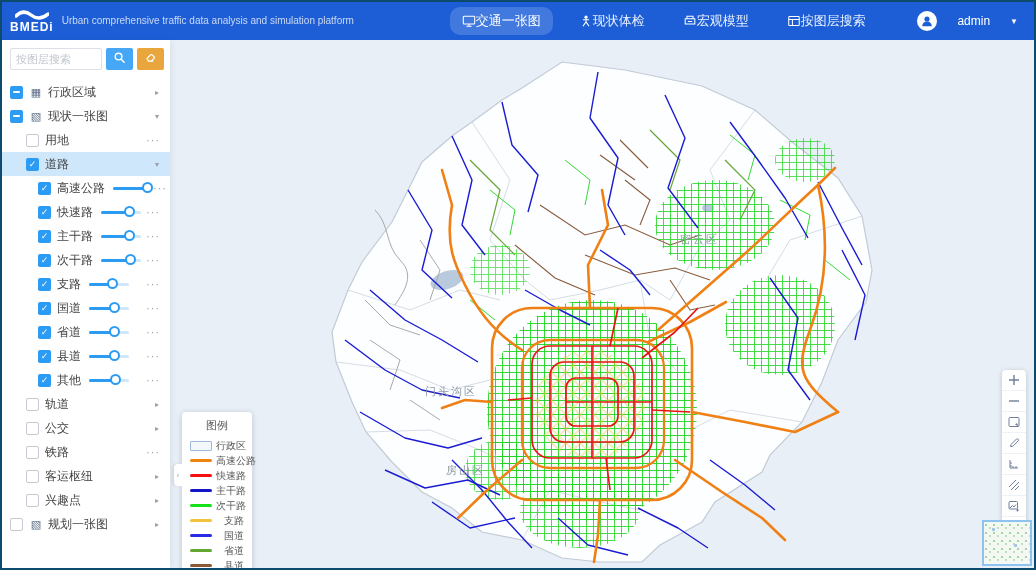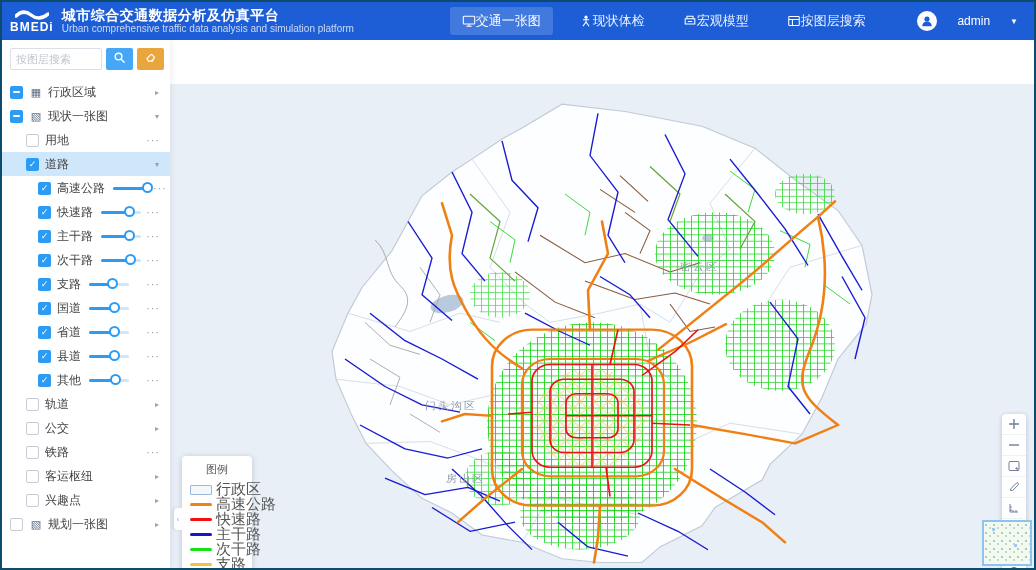--- a/index.html
+++ b/index.html
@@ -8,21 +8,21 @@
   
   .header{height:38px;background:#1d5ed6;display:flex;align-items:center;flex:0 0 38px;color:#fff;padding:0 10px 0 8px;}
   .logo{display:flex;align-items:center;gap:8px;min-width:300px;}
   .logo-mark{display:flex;flex-direction:column;align-items:center;line-height:1;}
   .logo-mark svg{display:block;}
   .logo-text{font-size:12px;font-weight:bold;letter-spacing:1px;margin-top:1px;}
   .title-block{display:flex;flex-direction:column;line-height:1.15;}
   .title-cn{font-size:14px;font-weight:bold;letter-spacing:0.5px;}
   .title-en{font-size:10px;color:rgba(255,255,255,0.75);}
   .main-nav{display:flex;align-items:center;gap:14px;margin-left:96px;flex:1;}
-  .nav-item{display:flex;align-items:center;gap:0;font-size:13px;padding:5px 12px;border-radius:3px;cursor:pointer;white-space:nowrap;color:#eaf1ff;}
+  .nav-item{display:flex;align-items:center;gap:0;font-size:13px;padding:5px 12px;border-radius:10px;cursor:pointer;white-space:nowrap;color:#eaf1ff;}
   .nav-item.active{background:#4279de;color:#fff;}
   .nav-ic{display:flex;align-items:center;color:#fff;}
   .user-box{display:flex;align-items:center;gap:20px;font-size:12px;margin-right:6px;}
   .avatar{width:20px;height:20px;border-radius:50%;background:#fff;display:flex;align-items:center;justify-content:center;}
   .caret-down{font-size:8px;}
   
   .body{flex:1;display:flex;min-height:0;}
   .sidebar{width:168px;background:#fff;flex:0 0 168px;display:flex;flex-direction:column;z-index:5;box-shadow:2px 0 6px rgba(0,0,0,0.06);}
   .search-row{display:flex;align-items:center;gap:4px;padding:8px 6px 8px 8px;}
   .search-input{flex:1;height:22px;border:1px solid #dcdfe6;border-radius:2px;font-size:11px;padding:0 5px;color:#333;min-width:0;}
@@ -44,29 +44,29 @@
   .t-ico{width:14px;margin-right:5px;font-size:11px;color:#5f6f88;display:flex;align-items:center;justify-content:center;}
   .t-label{white-space:nowrap;}
   .t-spacer{flex:1;}
   .t-trail{margin-right:10px;color:#9aa0aa;font-size:11px;letter-spacing:1px;}
   .t-arrow{font-size:8px;color:#9aa0aa;}
   .slider{position:relative;width:40px;height:12px;margin-left:8px;flex:0 0 40px;}
   .sl-track{position:absolute;left:0;right:0;top:5px;height:3px;background:#cfe6fb;border-radius:2px;}
   .sl-fill{position:absolute;left:0;top:0;bottom:0;background:#2b9bf4;border-radius:2px;}
   .sl-handle{position:absolute;top:0;width:11px;height:11px;border-radius:50%;background:#fff;border:2px solid #2b9bf4;margin-left:-6px;}
   
-  .map-area{flex:1;position:relative;background:#eab308;min-width:0;margin-top:44px;}
+  .map-area{flex:1;position:relative;background:#eab308;min-width:0;}
   .map-svg{position:absolute;inset:0;width:100%;height:100%;}
   
   .legend{position:absolute;left:12px;top:372px;width:70px;background:#fff;border-radius:4px;box-shadow:0 1px 6px rgba(0,0,0,0.18);padding:6px 8px 8px;z-index:4;}
   .legend-title{font-size:11px;color:#555;text-align:center;margin-bottom:5px;}
   .lg-row{display:flex;align-items:center;justify-content:space-between;height:15px;}
   .lg-line{width:22px;height:3px;border-radius:2px;flex:0 0 22px;}
   .lg-area{width:22px;height:10px;background:#f3f8fd;border:1px solid #9db9d9;border-radius:1px;flex:0 0 22px;}
-  .lg-label{font-size:15px;color:#555;white-space:nowrap;text-align:right;flex:1;margin-left:4px;}
+  .lg-label{font-size:10px;color:#555;white-space:nowrap;text-align:right;flex:1;margin-left:4px;}
   .legend-tab{position:absolute;left:-8px;top:52px;width:8px;height:22px;background:#fff;border-radius:4px 0 0 4px;box-shadow:-2px 0 3px rgba(0,0,0,0.08);display:flex;align-items:center;justify-content:center;font-size:7px;color:#9aa0aa;cursor:pointer;}
   
   .map-toolbar{position:absolute;right:8px;top:330px;width:24px;background:#fff;border-radius:4px;box-shadow:0 1px 5px rgba(0,0,0,0.2);display:flex;flex-direction:column;z-index:4;}
   .mt-btn{width:24px;height:21px;display:flex;align-items:center;justify-content:center;cursor:pointer;color:#6f7f9d;border-bottom:1px solid #eef1f5;}
   .mt-btn:last-child{border-bottom:none;}
   .mt-btn svg{display:block;}
   
   .minimap{position:absolute;right:2px;bottom:2px;width:50px;height:46px;border:2px solid #8ec3f0;background:#f2f7f0;z-index:4;overflow:hidden;}
 </style>
 </head>
@@ -76,21 +76,20 @@
 
   <div class="header">
     <div class="logo">
       <div class="logo-mark">
         <svg width="34" height="10" viewBox="0 0 34 10">
             <path d="M1 6 C6 1, 11 1, 16 5 S27 9, 33 4" fill="none" stroke="#fff" stroke-width="3.5" stroke-linecap="round"></path>
           </svg>
         <span class="logo-text">BMEDi</span>
       </div>
       <div class="title-block">
-        <span class="title-cn">城市综合交通数据分析及仿真平台</span>
         <span class="title-en">Urban comprehensive traffic data analysis and simulation platform</span>
       </div>
     </div>
     <div class="main-nav">
         <div class="nav-item active">
           <span class="nav-ic">
             <svg width="14" height="14" viewBox="0 0 16 16">
               <rect x="1.5" y="2.5" width="13" height="9" rx="1" fill="none" stroke="currentColor" stroke-width="1.2"></rect>
               <path d="M5 14h6 M8 11.5V14" stroke="currentColor" stroke-width="1.2"></path>
             </svg>

